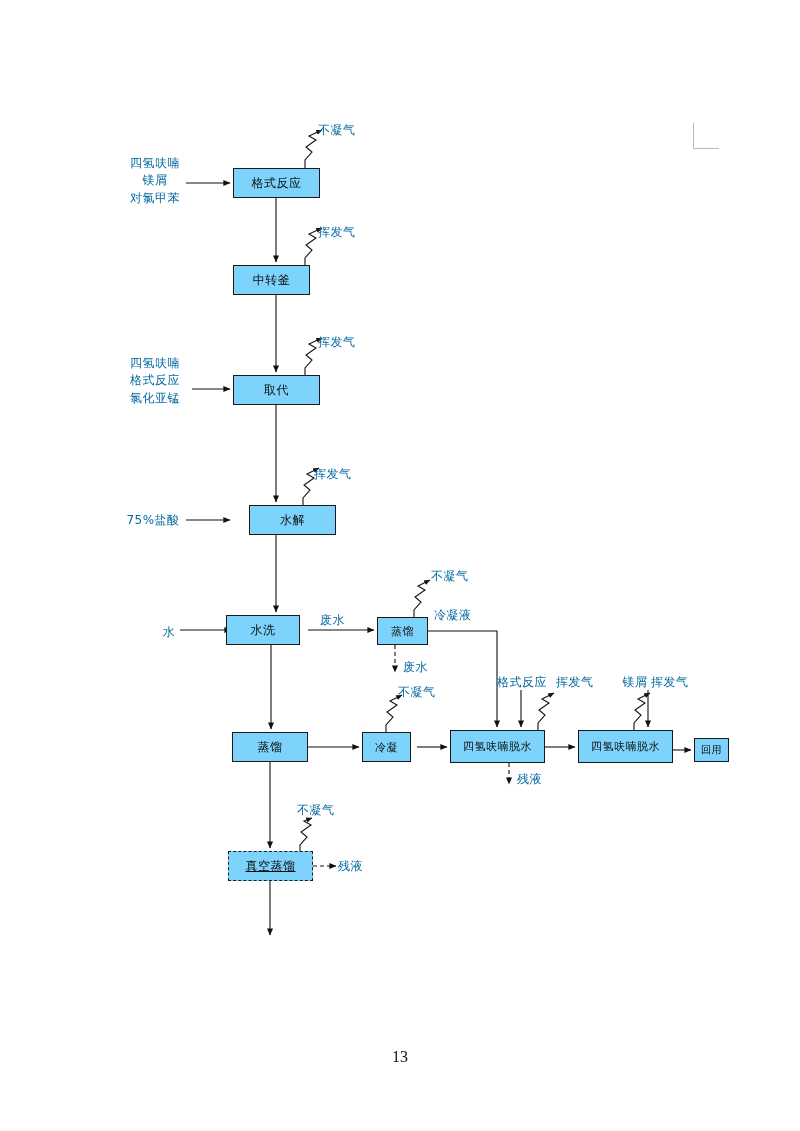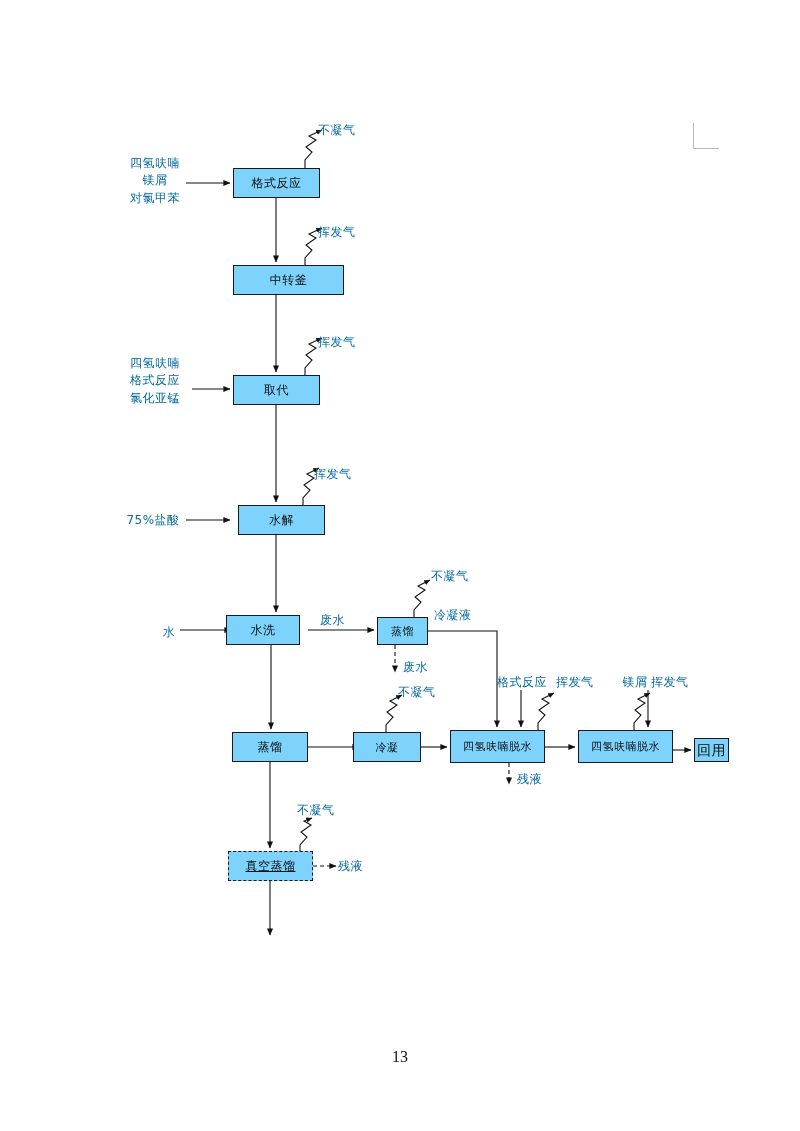--- a/index.html
+++ b/index.html
@@ -141,57 +141,57 @@
       <path d="M509,763 L509,784" marker-end="url(#ah)"></path>
 
       <path d="M313,866 L336,866" marker-end="url(#ah)"></path>
     </g>
   </svg>
 
   <div class="node" style="left:233px; top:168px; width:87px; height:30px;">
     <span>格式反应</span>
   </div>
 
-  <div class="node" style="left:233px; top:265px; width:111px; height:30px;align-items:center;">
+  <div class="node" style="left:233px; top:265px; width:77px; height:30px;align-items:center;">
     <span>中转釜</span>
   </div>
 
   <div class="node" style="left:233px; top:375px; width:87px; height:30px;font-family:Liberation Serif, serif;">
     <span>取代</span>
   </div>
 
-  <div class="node" style="left:238px; top:505px; width:87px; height:30px;">
+  <div class="node" style="left:249px; top:505px; width:87px; height:30px;">
     <span>水解</span>
   </div>
 
   <div class="node" style="left:226px; top:615px; width:74px; height:30px;">
     <span>水洗</span>
   </div>
 
   <div class="node" style="left:377px; top:617px; width:51px; height:28px; font-size:11px;">
     <span>蒸馏</span>
   </div>
 
   <div class="node" style="left:232px; top:732px; width:76px; height:30px;">
     <span>蒸馏</span>
   </div>
 
-  <div class="node" style="left:353px; top:732px; width:68px; height:30px; font-size:11px;">
+  <div class="node" style="left:362px; top:732px; width:49px; height:30px; font-size:11px;">
     <span>冷凝</span>
   </div>
 
   <div class="node" style="left:450px; top:730px; width:95px; height:33px; font-size:11px;">
     <span>四氢呋喃脱水</span>
   </div>
 
   <div class="node" style="left:578px; top:730px; width:95px; height:33px; font-size:11px;">
     <span>四氢呋喃脱水</span>
   </div>
 
-  <div class="node" style="left:694px; top:738px; width:35px; height:24px; font-size:14px;">
+  <div class="node" style="left:694px; top:738px; width:35px; height:24px; font-size:10px;">
     <span>回用</span>
   </div>
 
   <div class="node dashed" style="left:228px; top:851px; width:85px; height:30px;">
     <span>真空蒸馏</span>
   </div>
 
   <div class="label multiline" style="left:124px; top:155px; width:62px;">
     <div>四氢呋喃</div>
     <div>镁屑</div>

